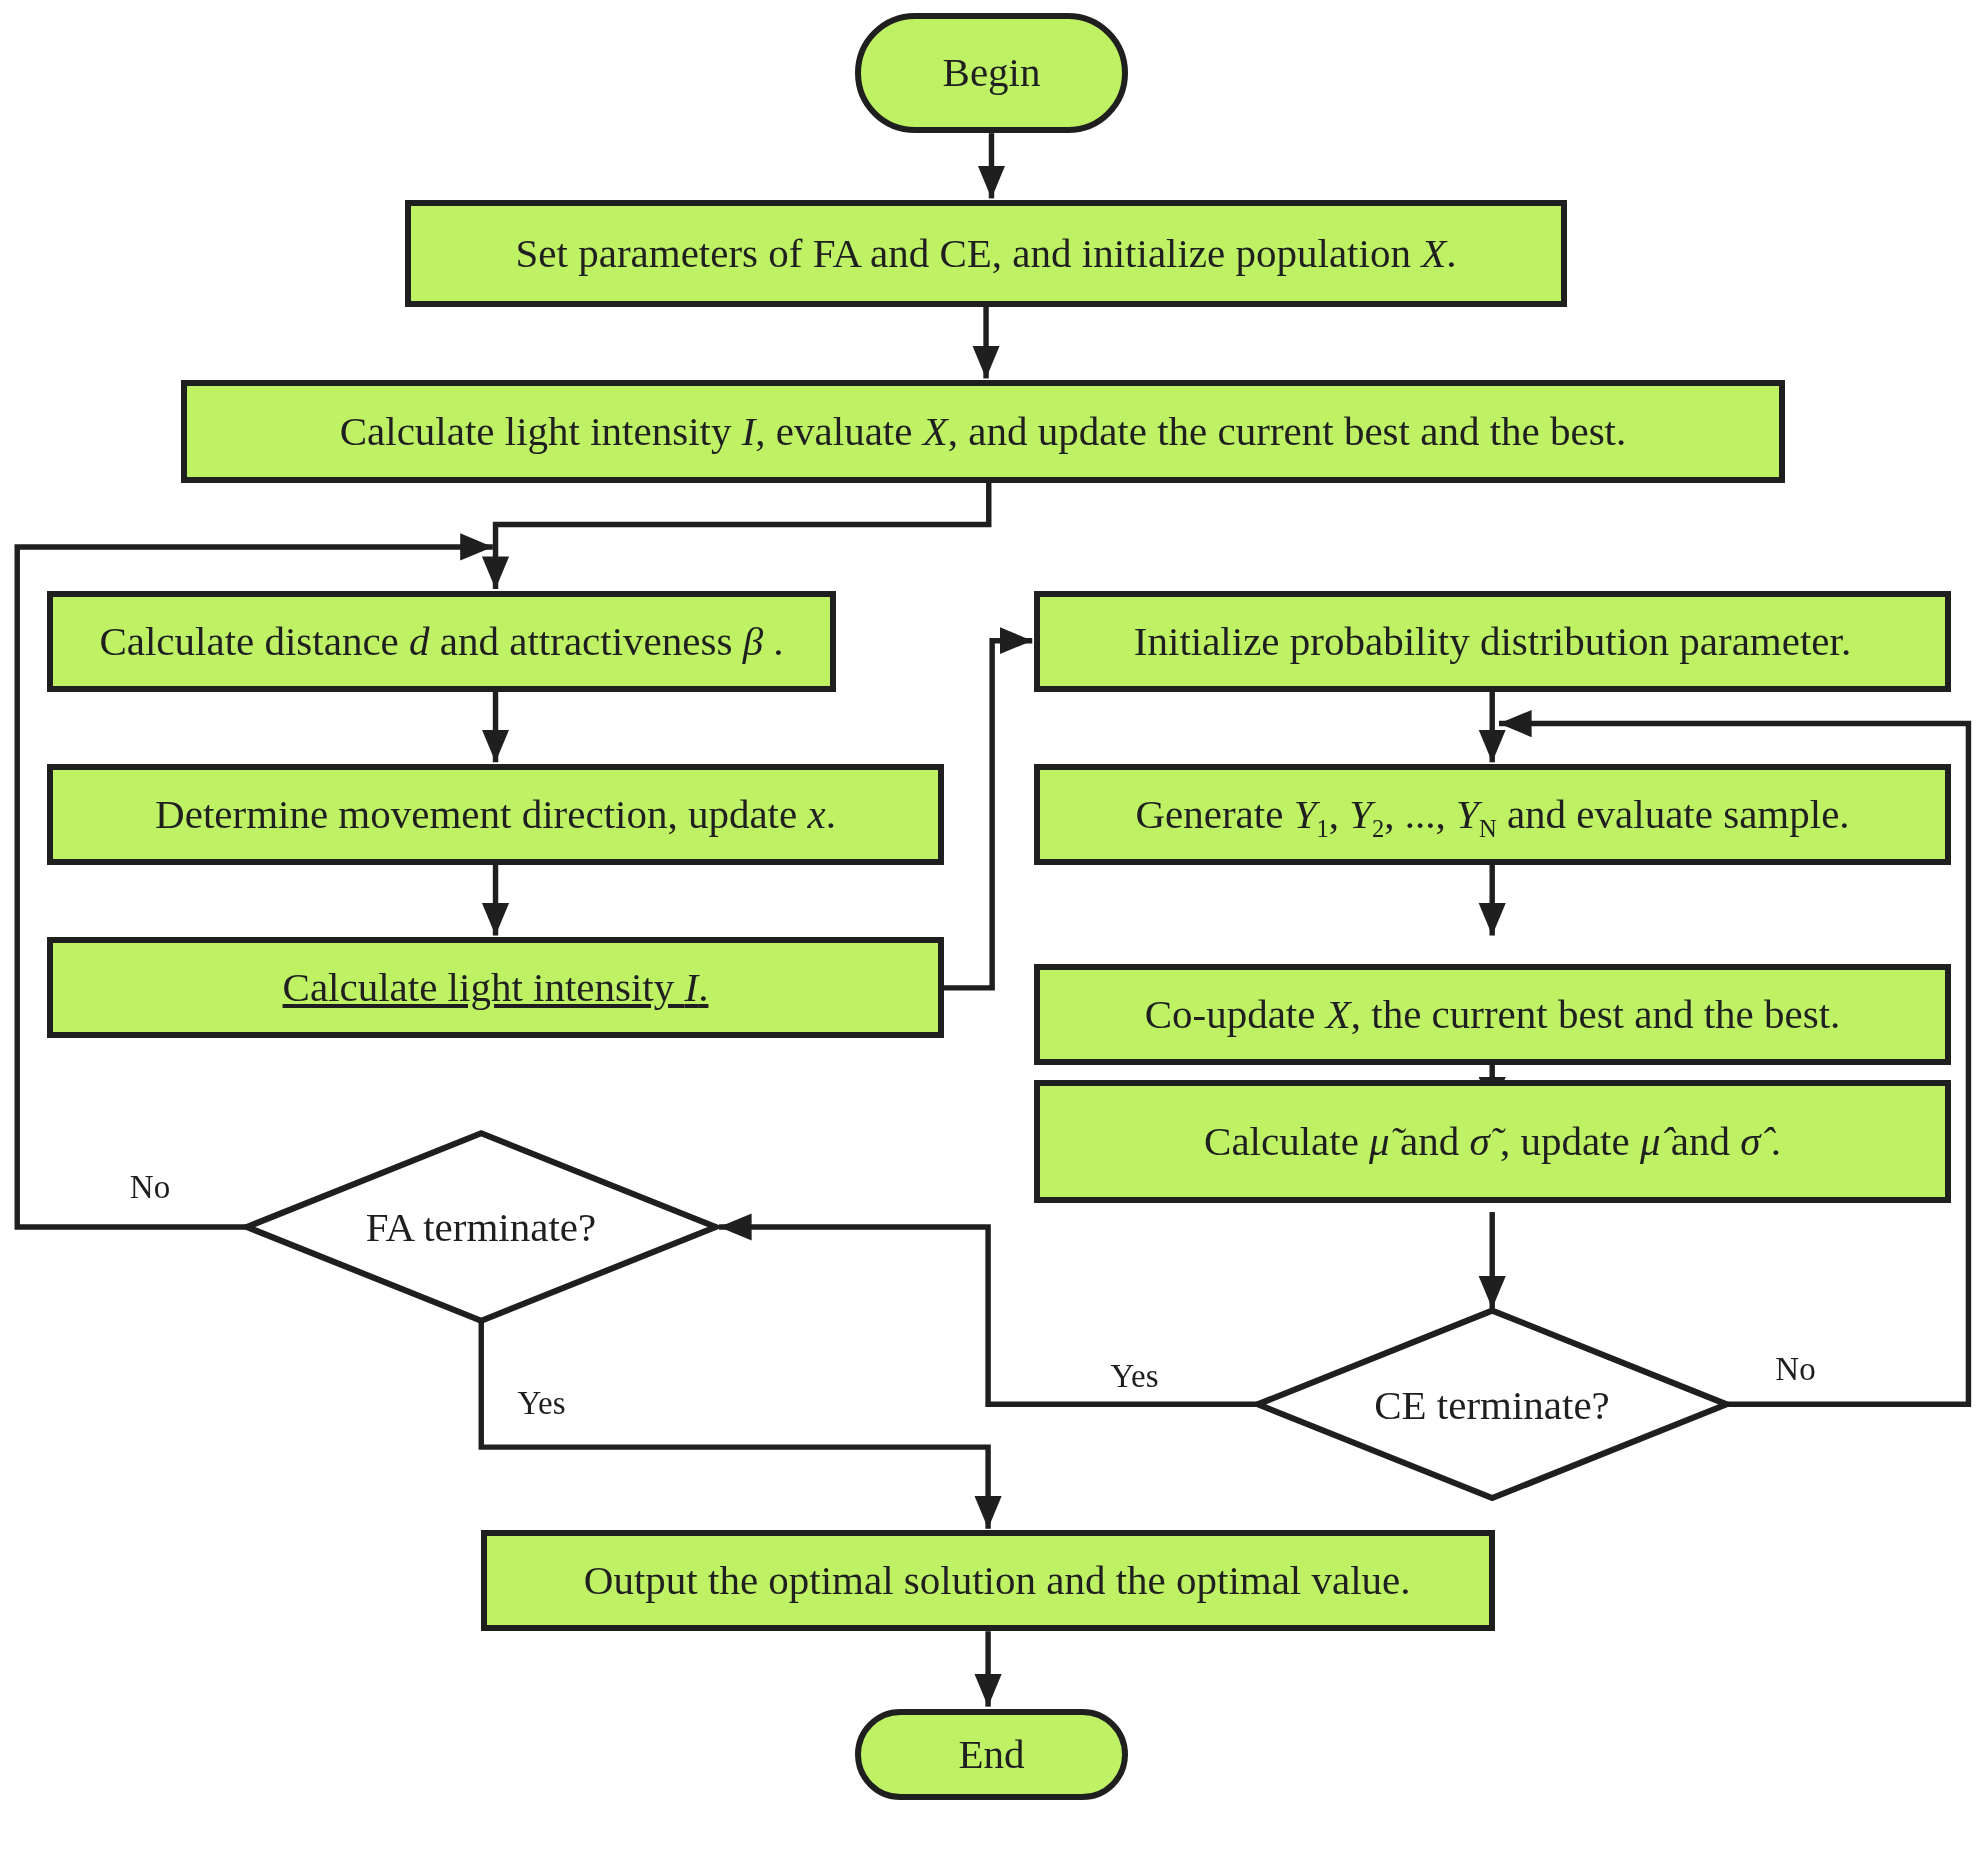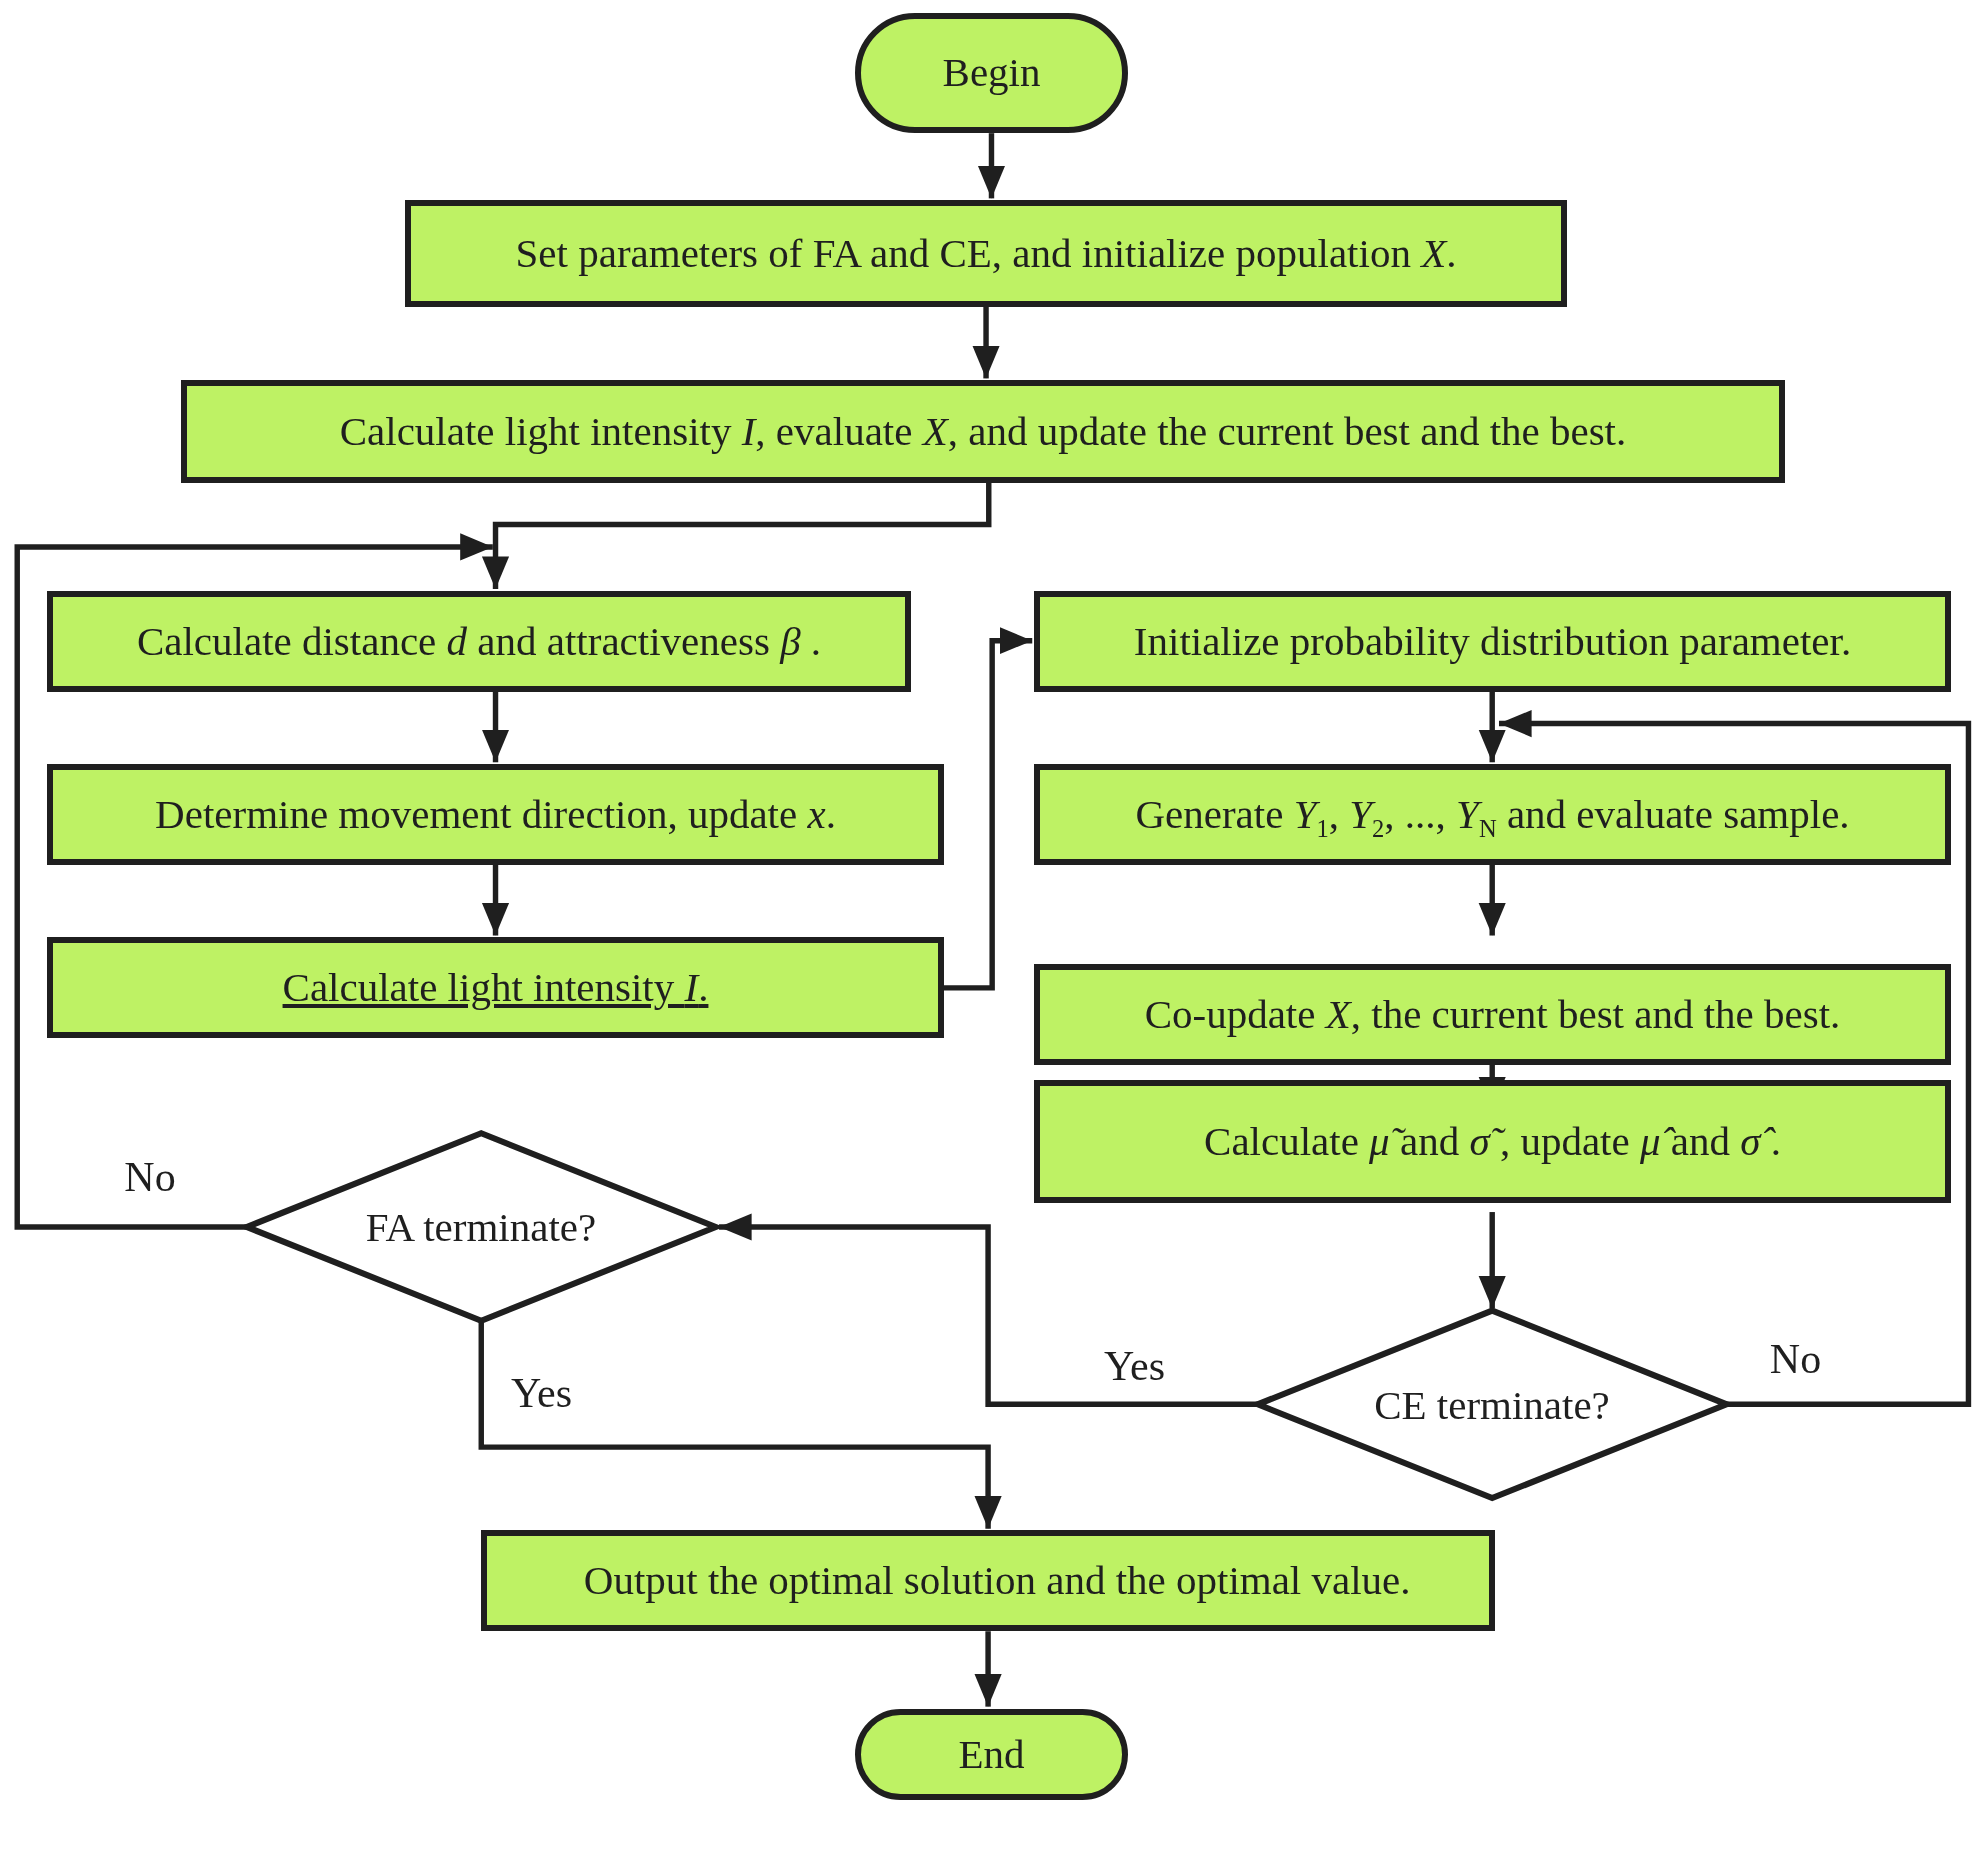--- a/index.html
+++ b/index.html
@@ -45,22 +45,23 @@
     align-items: center;
     justify-content: center;
     text-align: center;
     font-size: 41px;
     background: transparent;
     white-space: nowrap;
   }
   .edge-label {
     position: absolute;
     display: flex;
+    align-items: center;
     justify-content: center;
-    font-size: 42px;
+    font-size: 33px;
     white-space: nowrap;
   }
   sub { font-size: 0.6em; line-height: 0; }
   i { font-style: italic; }
 </style>
 </head>
 <body>
 
 <div class="stage">
 
@@ -100,21 +101,21 @@
   </div>
 
   <div class="node" style="left:405px; top:200px; width:1162px; height:107px;">
     <span>Set parameters of FA and CE, and initialize population <i>X</i>.</span>
   </div>
 
   <div class="node" style="left:181px; top:380px; width:1604px; height:103px;">
     <span>Calculate light intensity <i>I</i>, evaluate <i>X</i>, and update the current best and the best.</span>
   </div>
 
-  <div class="node" style="left:47px; top:591px; width:864px; height:101px;">
+  <div class="node" style="left:47px; top:591px; width:789px; height:101px;">
     <span>Calculate distance <i>d</i> and attractiveness <i>β</i> .</span>
   </div>
 
   <div class="node" style="left:47px; top:764px; width:897px; height:101px;">
     <span>Determine movement direction, update <i>x</i>.</span>
   </div>
 
   <div class="node" style="left:47px; top:937px; width:897px; height:101px;text-decoration:underline;">
     <span>Calculate light intensity <i>I</i>.</span>
   </div>

